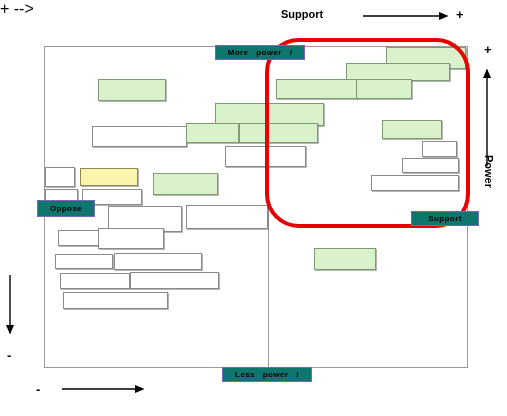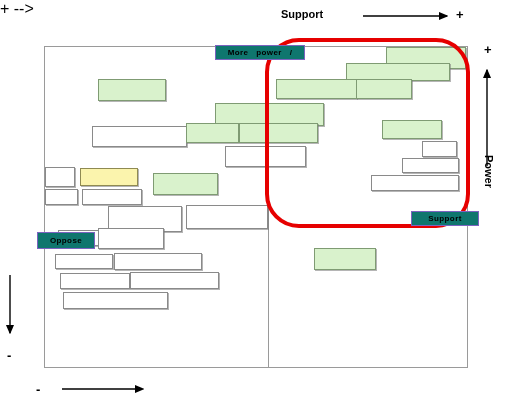--- a/index.html
+++ b/index.html
@@ -202,18 +202,19 @@
       <div class="note white" style="left: 63px; top: 292px; width: 105px; height: 17px;"></div>
       <div class="note green" style="left: 314px; top: 248px; width: 62px; height: 22px;"></div>
     </div>
 
   
   <div class="redloop"></div>
 
   
   <div class="tag" style="left:215px; top:45px; width:90px; height:15px;">More   power   /</div>
 
-
-  <div class="tag" style="left:37px; top:232px; width:58px; height:17px;">Oppose</div>
+  <div class="tag" style="left:222px; top:367px; width:90px; height:15px;">Less   power   /</div>
+
+  <div class="tag" style="left:37px; top:200px; width:58px; height:17px;">Oppose</div>
 
   <div class="tag" style="left:411px; top:211px; width:68px; height:15px;">Support</div>
 
 </div>
 
 </body></html>

